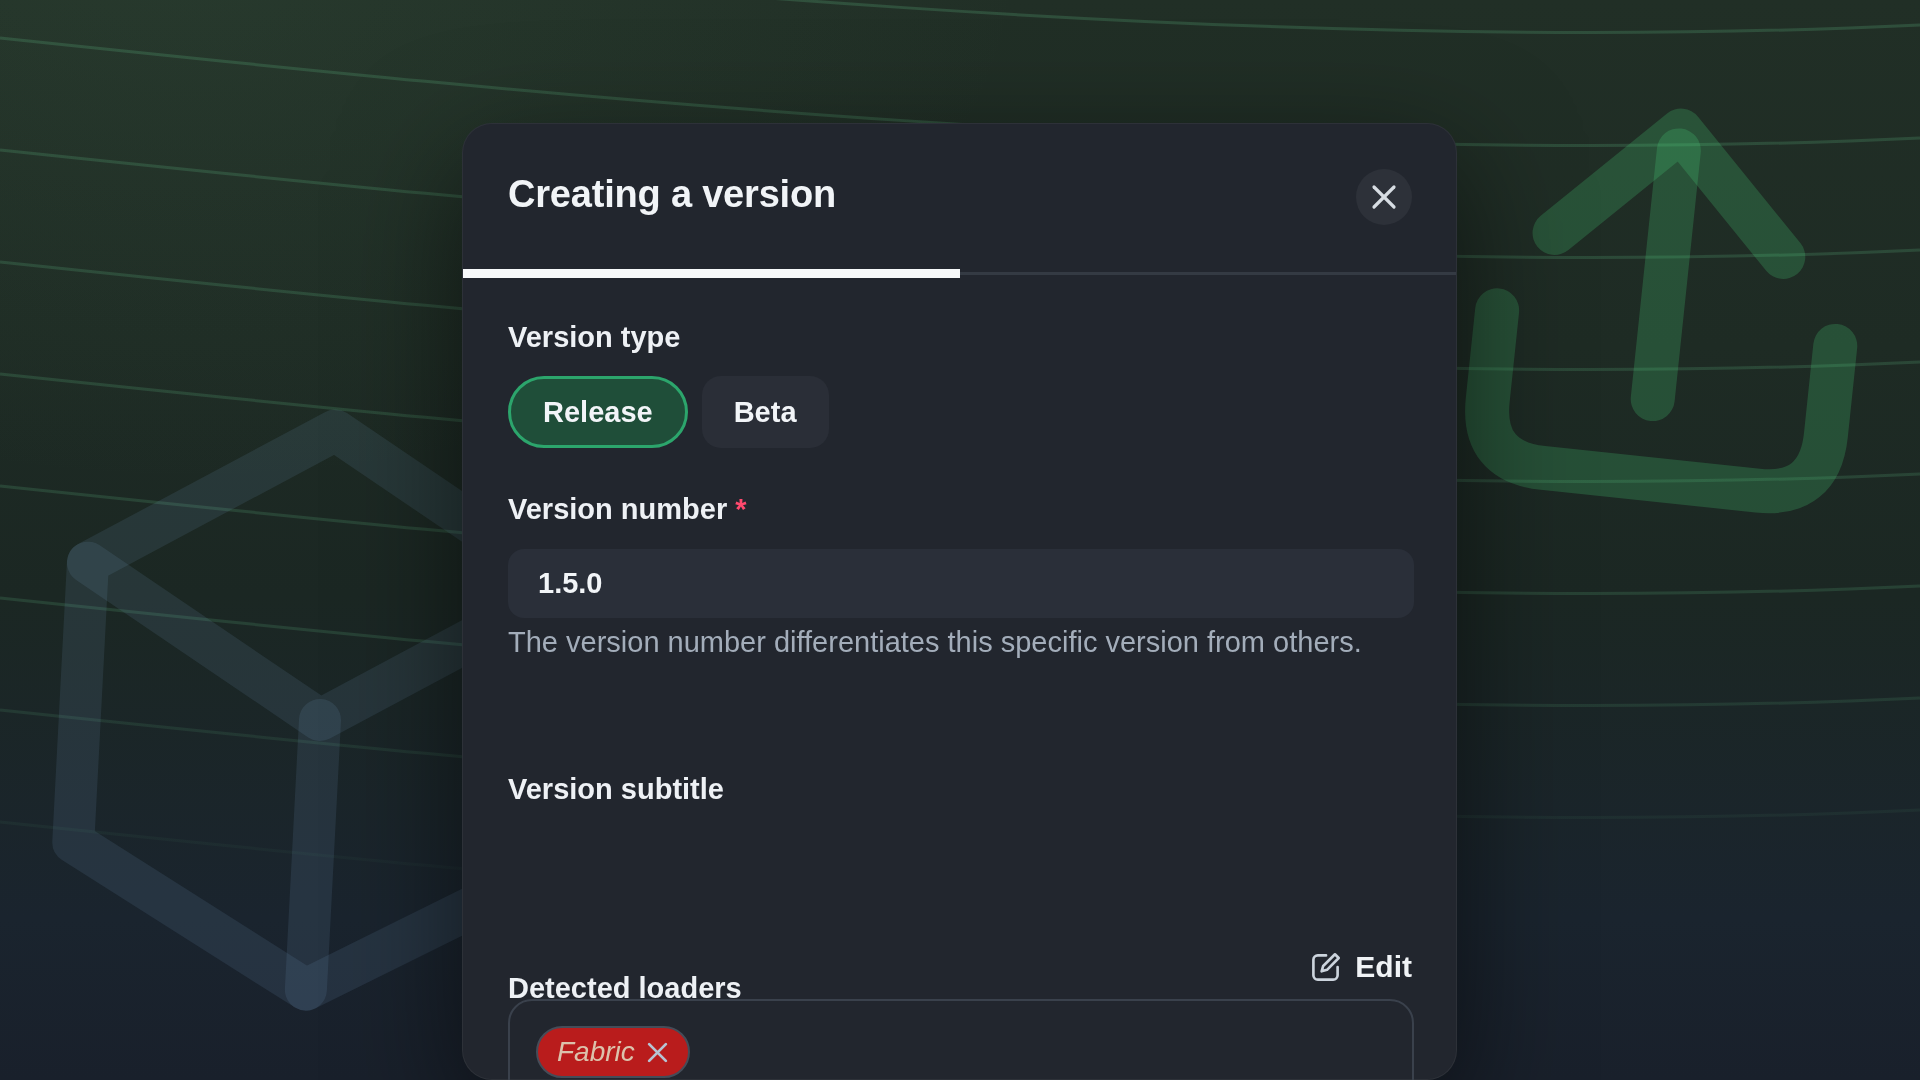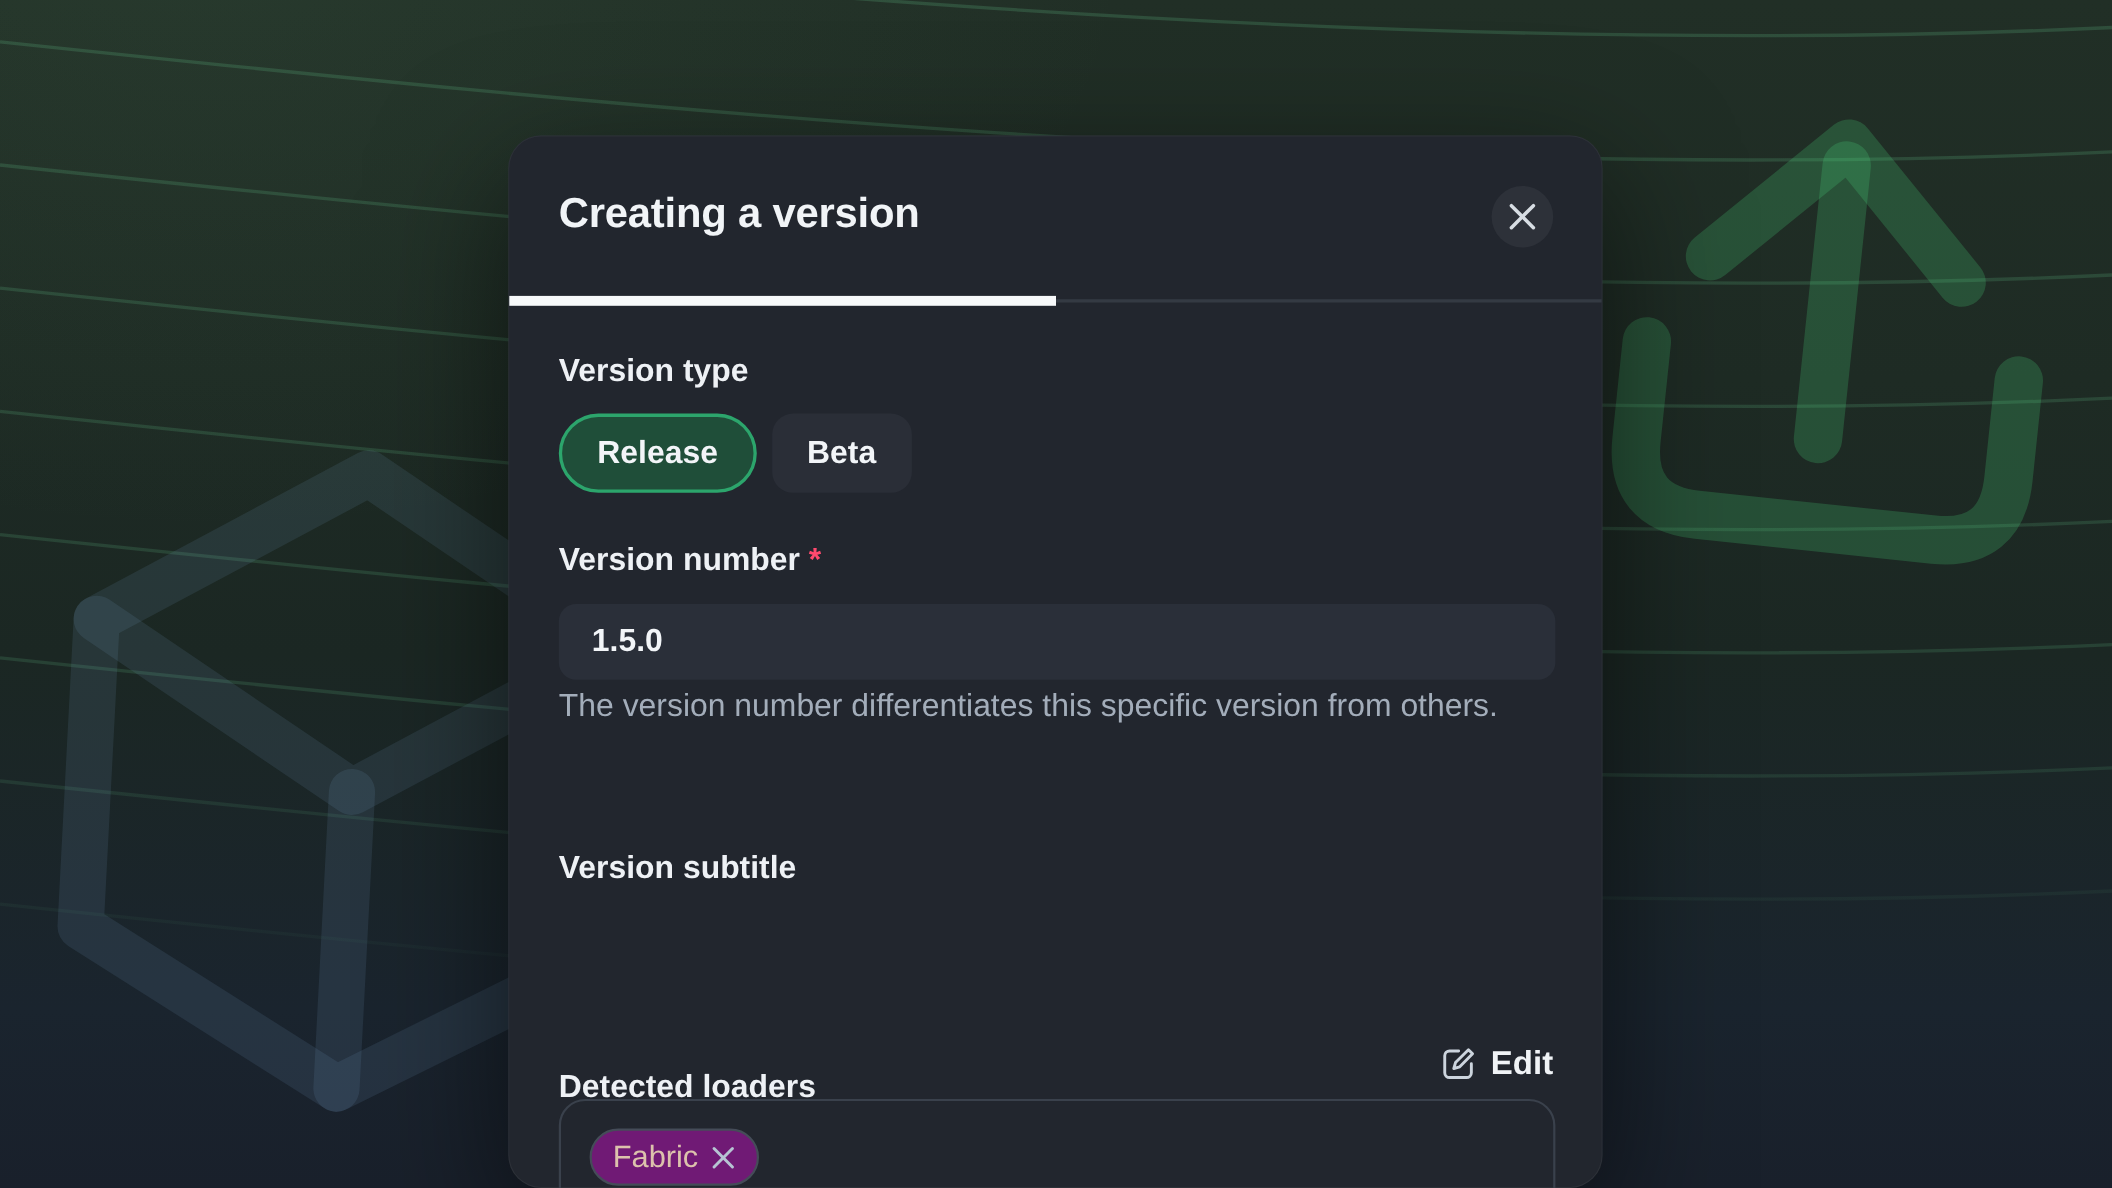--- a/index.html
+++ b/index.html
@@ -59,21 +59,21 @@
     background:none;border:none;padding:0;cursor:pointer;
     color:#f0f3f6;font-size:30px;font-weight:700;
   }
   .loaders-box{
     position:absolute;left:45px;top:875px;width:906px;height:280px;
     border:2px solid #3a414c;border-radius:24px;
   }
   .chip{
     position:absolute;left:26px;top:25px;height:52px;
     display:inline-flex;align-items:center;gap:11px;padding:0 19px;
-    background:#701a75;border:2px solid #454c58;border-radius:27px;cursor:pointer;
+    background:#b91c1c;border:2px solid #454c58;border-radius:27px;cursor:pointer;font-style:italic;
   }
   .chip-label{font-size:28px;font-weight:400;color:#dcc2ac;white-space:nowrap;}
 </style>
 </head>
 <body>
 
 <div class="stage">
 
   <svg class="decor" width="1920" height="1080" viewBox="0 0 1920 1080" aria-hidden="true">
     <defs>

